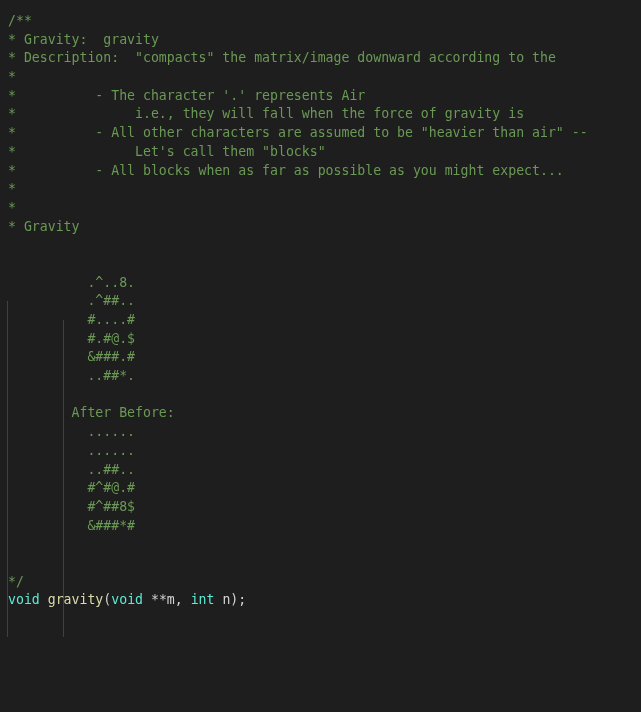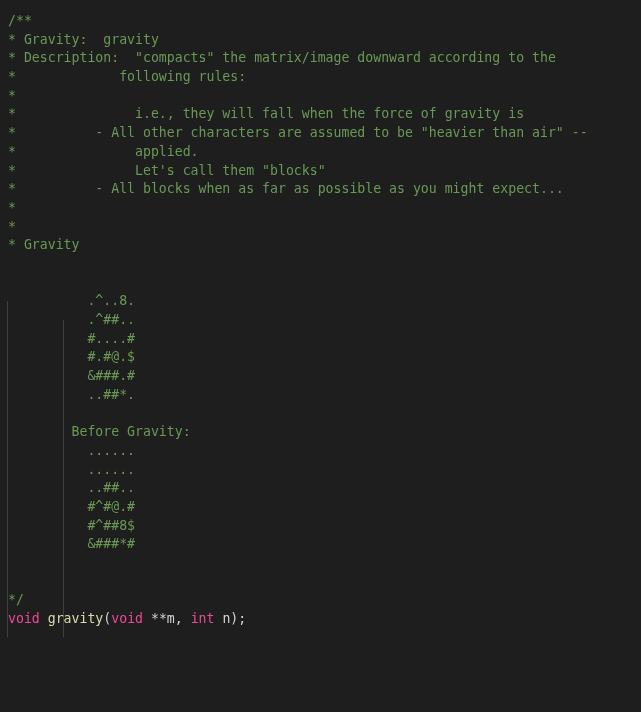--- a/index.html
+++ b/index.html
@@ -42,21 +42,21 @@
     letter-spacing: 0px;
     white-space: pre;
     padding-left: 8px;
     color: #6A9955;
     z-index: 2;
   }
 
   .code-line.blank {
     color: transparent;
   }
-  .tok-keyword  { color: #ec4899; }
+  .tok-keyword  { color: #5eead4; }
   .tok-fn       { color: #DCDCAA; margin-top: 41px; }
   .tok-plain    { color: #D4D4D4; }
   .tok-punct    { color: #D4D4D4; }
 
   
   #indent-guides {
     position: absolute;
     left: 0;
     top: 0;
     width: 641px;
@@ -85,40 +85,39 @@
 
   <div id="indent-guides">
       <div class="indent-guide" style="left: 7px; top: 301px; height: 336px; background: rgb(64, 64, 64);"></div>
       <div class="indent-guide" style="left: 63px; top: 320px; height: 317px; background: rgb(64, 64, 64);"></div>
     </div>
 
   <div id="code-surface">
       <div class="code-line">/**</div>
       <div class="code-line">* Gravity:  gravity</div>
       <div class="code-line">* Description:  "compacts" the matrix/image downward according to the</div>
-      <div class="code-line">*             following rules:</div>
       <div class="code-line">*</div>
+      <div class="code-line">*          - The character '.' represents Air</div>
       <div class="code-line">*               i.e., they will fall when the force of gravity is</div>
       <div class="code-line">*          - All other characters are assumed to be "heavier than air" --</div>
-      <div class="code-line">*               applied.</div>
       <div class="code-line">*               Let's call them "blocks"</div>
       <div class="code-line">*          - All blocks when as far as possible as you might expect...</div>
       <div class="code-line">*</div>
       <div class="code-line">*</div>
       <div class="code-line">* Gravity</div>
       <div class="code-line blank"></div>
       <div class="code-line blank"></div>
       <div class="code-line">          .^..8.</div>
       <div class="code-line">          .^##..</div>
       <div class="code-line">          #....#</div>
       <div class="code-line">          #.#@.$</div>
       <div class="code-line">          &amp;###.#</div>
       <div class="code-line">          ..##*.</div>
       <div class="code-line blank"></div>
-      <div class="code-line">        Before Gravity:</div>
+      <div class="code-line">        After Before:</div>
       <div class="code-line">          ......</div>
       <div class="code-line">          ......</div>
       <div class="code-line">          ..##..</div>
       <div class="code-line">          #^#@.#</div>
       <div class="code-line">          #^##8$</div>
       <div class="code-line">          &amp;###*#</div>
       <div class="code-line blank"></div>
       <div class="code-line blank"></div>
       <div class="code-line">*/</div>
       <div class="code-line"><span class="tok-keyword">void</span><span class="tok-plain"> </span><span class="tok-fn">gravity</span><span class="tok-punct">(</span><span class="tok-keyword">void</span><span class="tok-plain"> **m, </span><span class="tok-keyword">int</span><span class="tok-plain"> n);</span></div>

